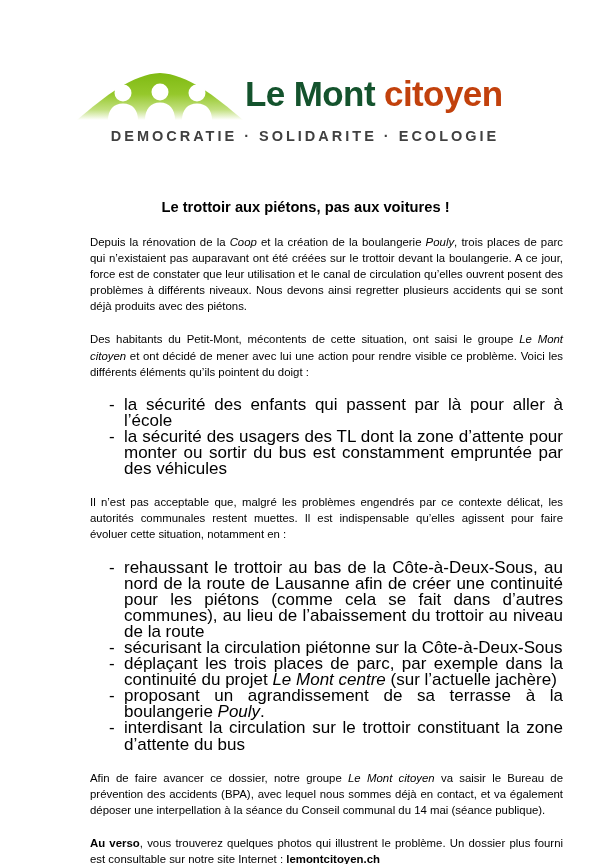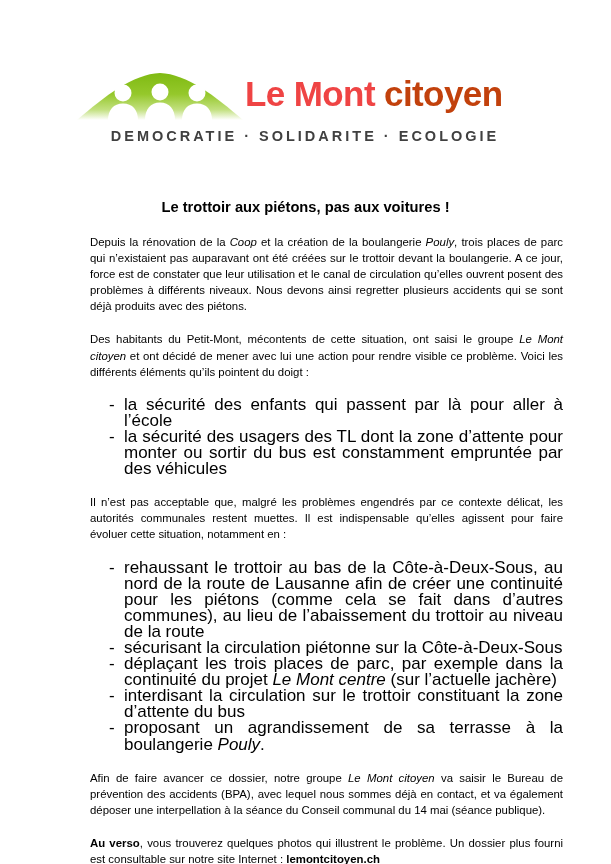--- a/index.html
+++ b/index.html
@@ -47,21 +47,21 @@
   .logo-word {
     position: absolute;
     left: 170px;
     top: 14px;
     font-size: 35px;
     font-weight: bold;
     letter-spacing: -0.6px;
     line-height: 1;
     white-space: nowrap;
   }
-  .word-red { color: #ef4444; margin-top: 45px; }
+  .word-red { color: #14532d; margin-top: 45px; }
   .word-gray { color: #c2410c; }
   .logo-tagline {
     position: absolute;
     left: 75px;
     top: 66px;
     width: 460px;
     text-align: center;
     font-size: 14.5px;
     font-weight: bold;
     letter-spacing: 3.0px;
@@ -171,22 +171,22 @@
       <li><span>la sécurité des enfants qui passent par là pour aller à l’école</span></li>
       <li><span>la sécurité des usagers des TL dont la zone d’attente pour monter ou sortir du bus est constamment empruntée par des véhicules</span></li>
     </ul>
 
     <p class="para">Il n’est pas acceptable que, malgré les problèmes engendrés par ce contexte délicat, les autorités communales restent muettes. Il est indispensable qu’elles agissent pour faire évoluer cette situation, notamment en :</p>
 
     <ul class="dash-list">
       <li><span>rehaussant le trottoir au bas de la Côte-à-Deux-Sous, au nord de la route de Lausanne afin de créer une continuité pour les piétons (comme cela se fait dans d’autres communes), au lieu de l’abaissement du trottoir au niveau de la route</span></li>
       <li><span>sécurisant la circulation piétonne sur la Côte-à-Deux-Sous</span></li>
       <li><span>déplaçant les trois places de parc, par exemple dans la continuité du projet </span><em>Le Mont centre</em><span> (sur l’actuelle jachère)</span></li>
+      <li><span>proposant un agrandissement de sa terrasse à la boulangerie </span><em>Pouly</em><span>.</span></li>
       <li><span>interdisant la circulation sur le trottoir constituant la zone d’attente du bus</span></li>
-      <li><span>proposant un agrandissement de sa terrasse à la boulangerie </span><em>Pouly</em><span>.</span></li>
     </ul>
 
     <p class="para"><span>Afin de faire avancer ce dossier, notre groupe </span><em>Le Mont citoyen</em><span> va saisir le Bureau de prévention des accidents (BPA), avec lequel nous sommes déjà en contact, et va également déposer une interpellation à la séance du Conseil communal du 14 mai (séance publique).</span></p>
 
     <p class="para"><strong>Au verso</strong><span>, vous trouverez quelques photos qui illustrent le problème. Un dossier plus fourni est consultable sur notre site Internet : </span><strong>lemontcitoyen.ch</strong></p>
 
   </div>
 </div>
 
 </body></html>

